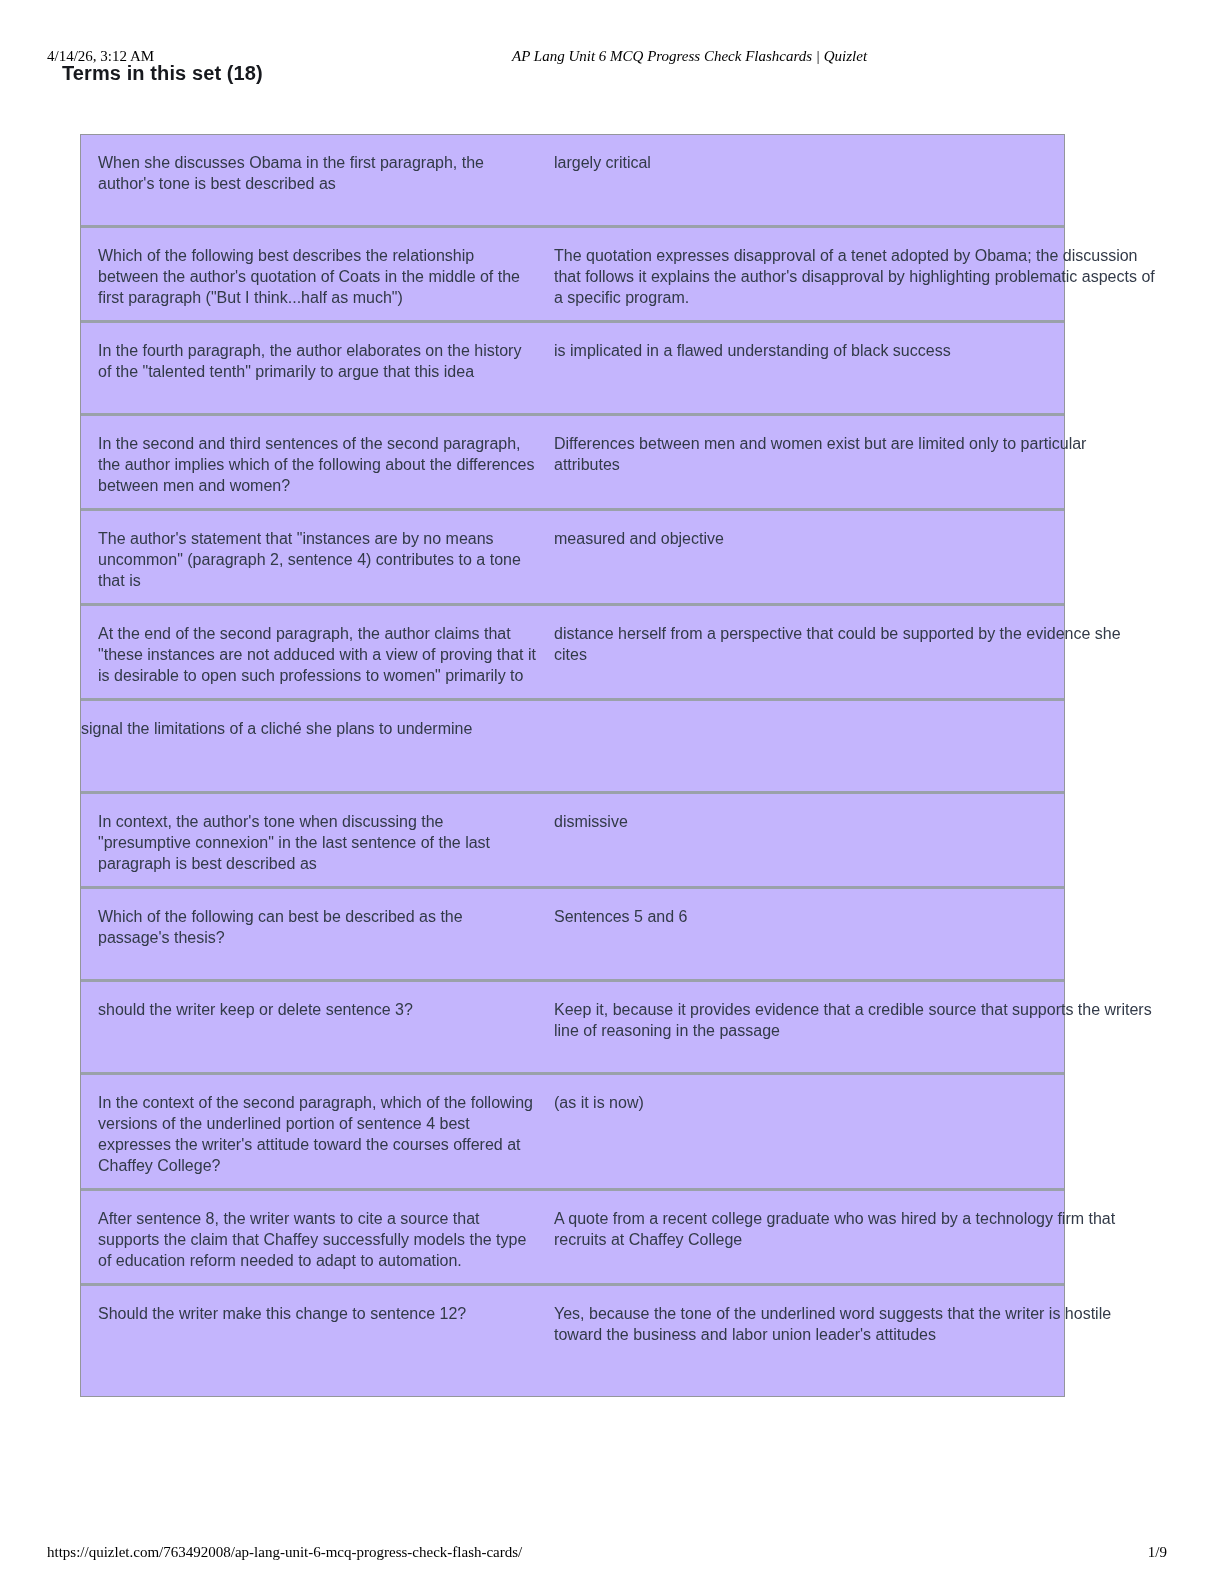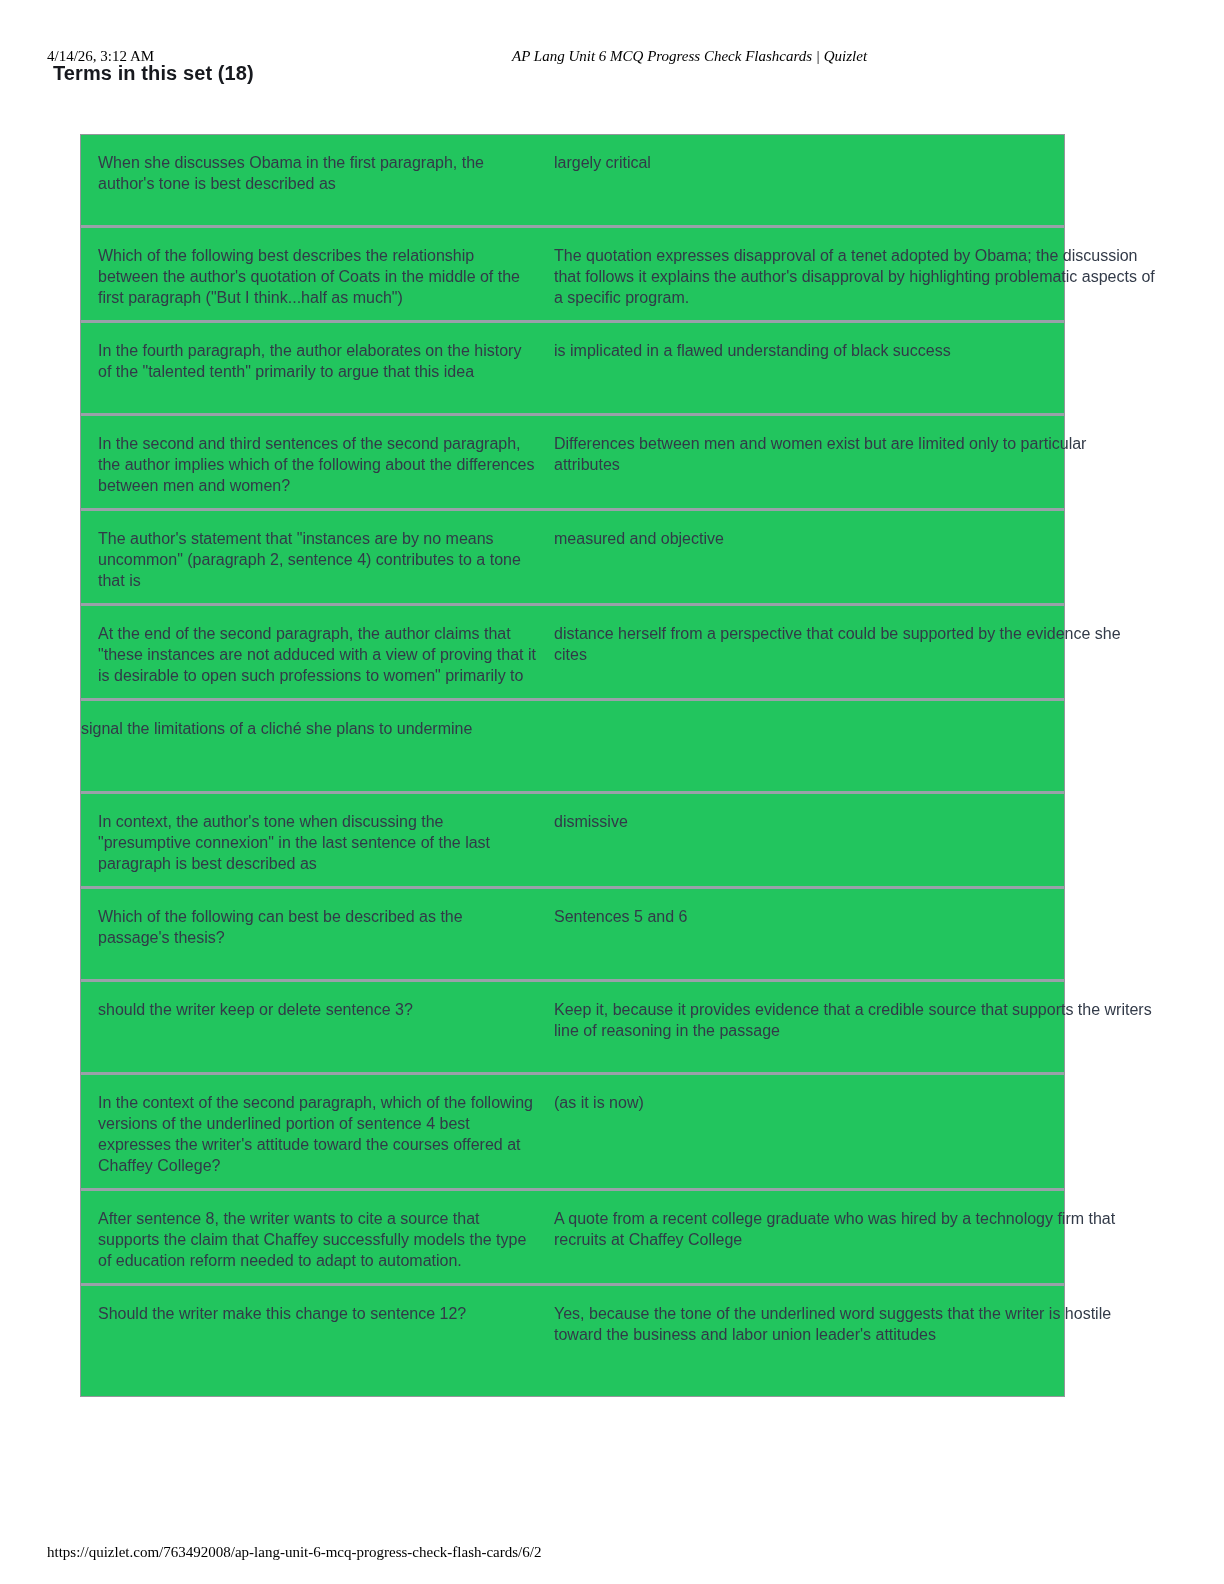--- a/index.html
+++ b/index.html
@@ -34,36 +34,36 @@
     position: absolute;
     left: 512px;
     top: 0;
     white-space: nowrap;
     font-style: italic;
   }
 
   
   .set-title {
     position: absolute;
-    left: 53px;
+    left: 62px;
     top: 62px;
     font-size: 20px;
     font-weight: 700;
     color: #17191e;
     letter-spacing: 0.1px;
   }
 
   
   .cards-table {
     position: absolute;
     left: 80px;
     top: 134px;
     width: 985px;
     border: 1px solid #94969b;
-    background: #22c55e;
+    background: #c4b5fd;
   }
   .card-row {
     display: flex;
     align-items: flex-start;
     min-height: 93px;
     border-bottom: 3px solid #9aa1a9;
     padding-top: 17px;
     padding-bottom: 12px;
     overflow: visible;
   }
@@ -87,20 +87,21 @@
     color: #323a48;
   }
 
   
   .print-footer {
     position: absolute;
     top: 1544px;
     left: 47px;
     right: 57px;
     display: flex;
+    justify-content: space-between;
     font-family: "Liberation Serif", serif;
     font-size: 15px;
     color: #000000;
   }
   .print-footer .url { white-space: nowrap; }
   .print-footer .page-num { white-space: nowrap; }
 </style>
 </head>
 <body>
 
@@ -160,14 +161,14 @@
     <div class="a-cell">A quote from a recent college graduate who was hired by a technology firm that recruits at Chaffey College</div>
   </div>
   <div class="card-row">
     <div class="q-cell">Should the writer make this change to sentence 12?</div>
     <div class="a-cell">Yes, because the tone of the underlined word suggests that the writer is hostile toward the business and labor union leader's attitudes</div>
   </div>
 </div>
 
 <div class="print-footer">
   <span class="url">https://quizlet.com/763492008/ap-lang-unit-6-mcq-progress-check-flash-cards/</span>
-  <span class="page-num">6/2</span>
+  <span class="page-num">1/9</span>
 </div>
 
 </body></html>

